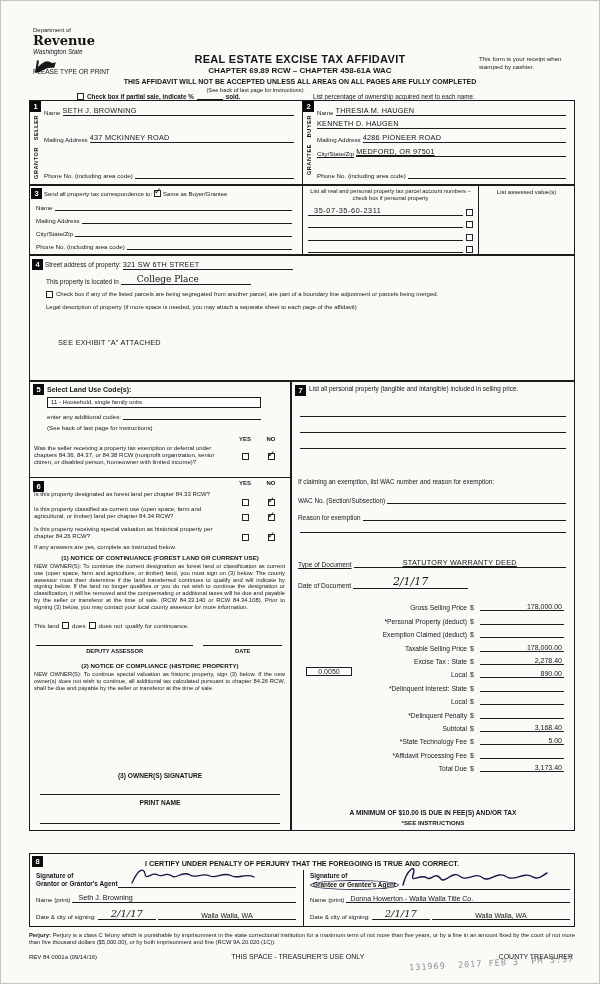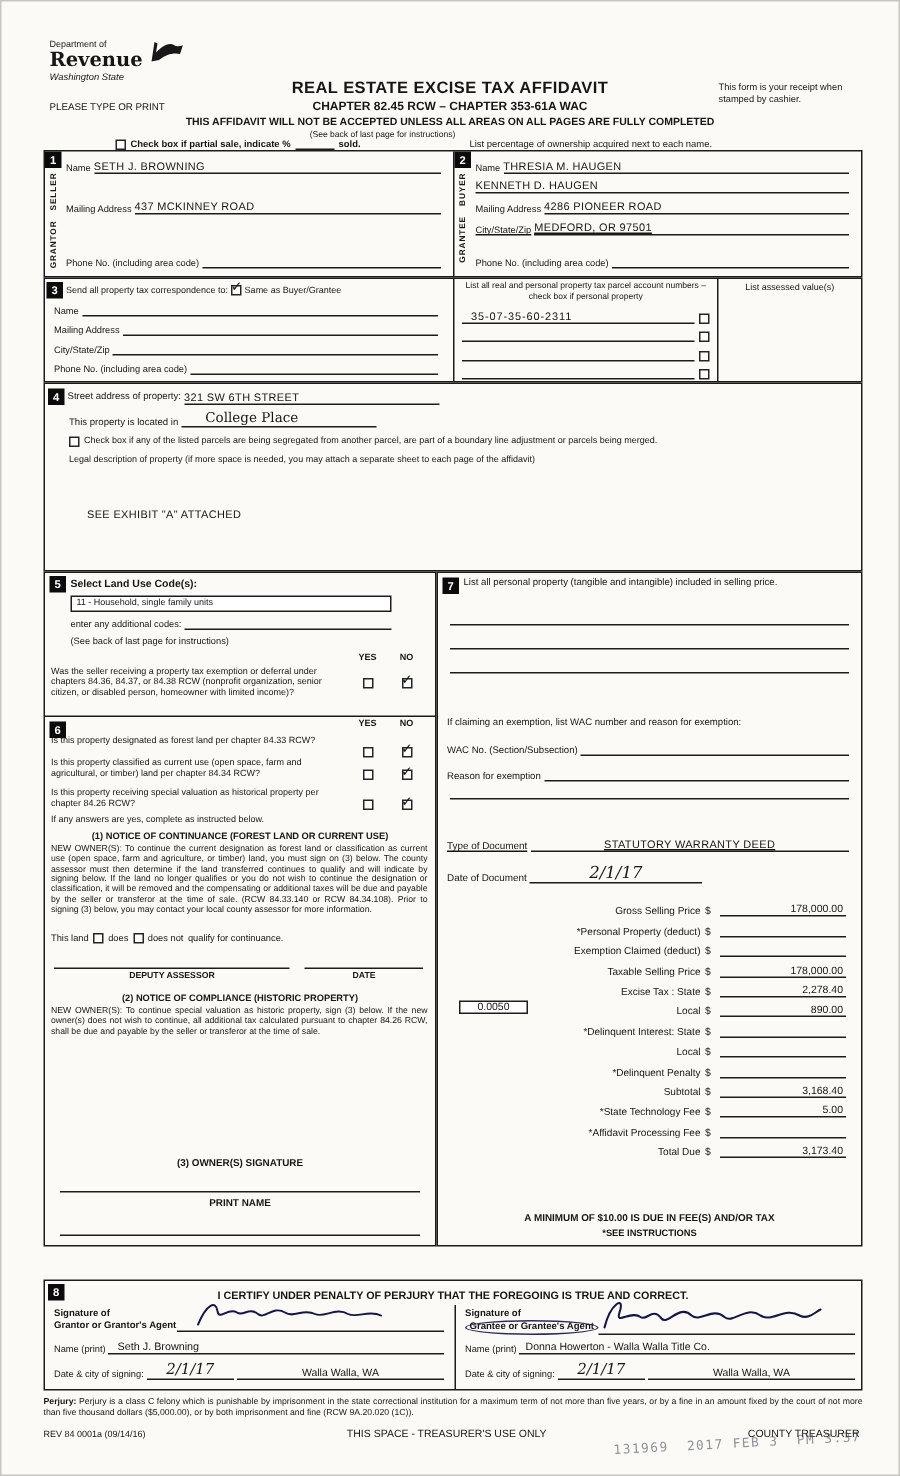--- a/index.html
+++ b/index.html
@@ -35,34 +35,34 @@
   .prow { display:flex; align-items:flex-end; gap:3px; margin-top:4.5px; }
   .rule { border-bottom:1px solid #1c1c1c; height:0; }
   svg { display:block; }
 </style>
 </head>
 <body>
 
 <div class="page">
 
   <div class="abs" style="left:32px;top:26px;">
-    <div style="display:flex;gap:4px;align-items:flex-start;">
+    <div style="display:flex;gap:4px;align-items:flex-start;flex-direction:column;">
       <div>
         <div style="font-size:6px;">Department of</div>
         <div style="font-size:13px;font-weight:bold;font-family:'DejaVu Serif',serif;">Revenue</div>
         <div style="font-size:6.3px;font-style:italic;">Washington State</div>
       </div>
       <svg width="24" height="15" viewBox="0 0 24 15">
         <path d="M2,14 L4,1 L6,2 L5,8 C9,4 13,1 17,3 C20,5 23,3 23,3 L21,9 C17,8 12,9 7,13 Z" fill="#181818"></path>
       </svg>
     </div>
   </div>
 
   <div class="abs ctr" style="left:60px;right:60px;top:52px;font-size:11px;font-weight:bold;letter-spacing:.3px;">REAL ESTATE EXCISE TAX AFFIDAVIT</div>
-  <div class="abs ctr" style="left:60px;right:60px;top:65px;font-size:8px;font-weight:bold;">CHAPTER 82.45 RCW – CHAPTER 353-61A WAC</div>
+  <div class="abs ctr" style="left:60px;right:60px;top:65px;font-size:8px;font-weight:bold;">CHAPTER 69.89 RCW – CHAPTER 458-61A WAC</div>
 
   <div class="abs" style="right:24px;top:54px;width:96px;font-size:6.2px;line-height:1.3;">This form is your receipt when stamped by cashier.</div>
 
   <div class="abs" style="left:32px;top:67px;font-size:6.5px;">PLEASE TYPE OR PRINT</div>
 
   <div class="abs ctr" style="left:30px;right:30px;top:77px;font-size:7px;font-weight:bold;">THIS AFFIDAVIT WILL NOT BE ACCEPTED UNLESS ALL AREAS ON ALL PAGES ARE FULLY COMPLETED</div>
   <div class="abs ctr" style="left:30px;right:120px;top:85.5px;font-size:5.7px;">(See back of last page for instructions)</div>
 
   <div class="abs" style="left:76px;top:91px;display:flex;align-items:flex-end;gap:3px;">
     <span class="cb"></span>

